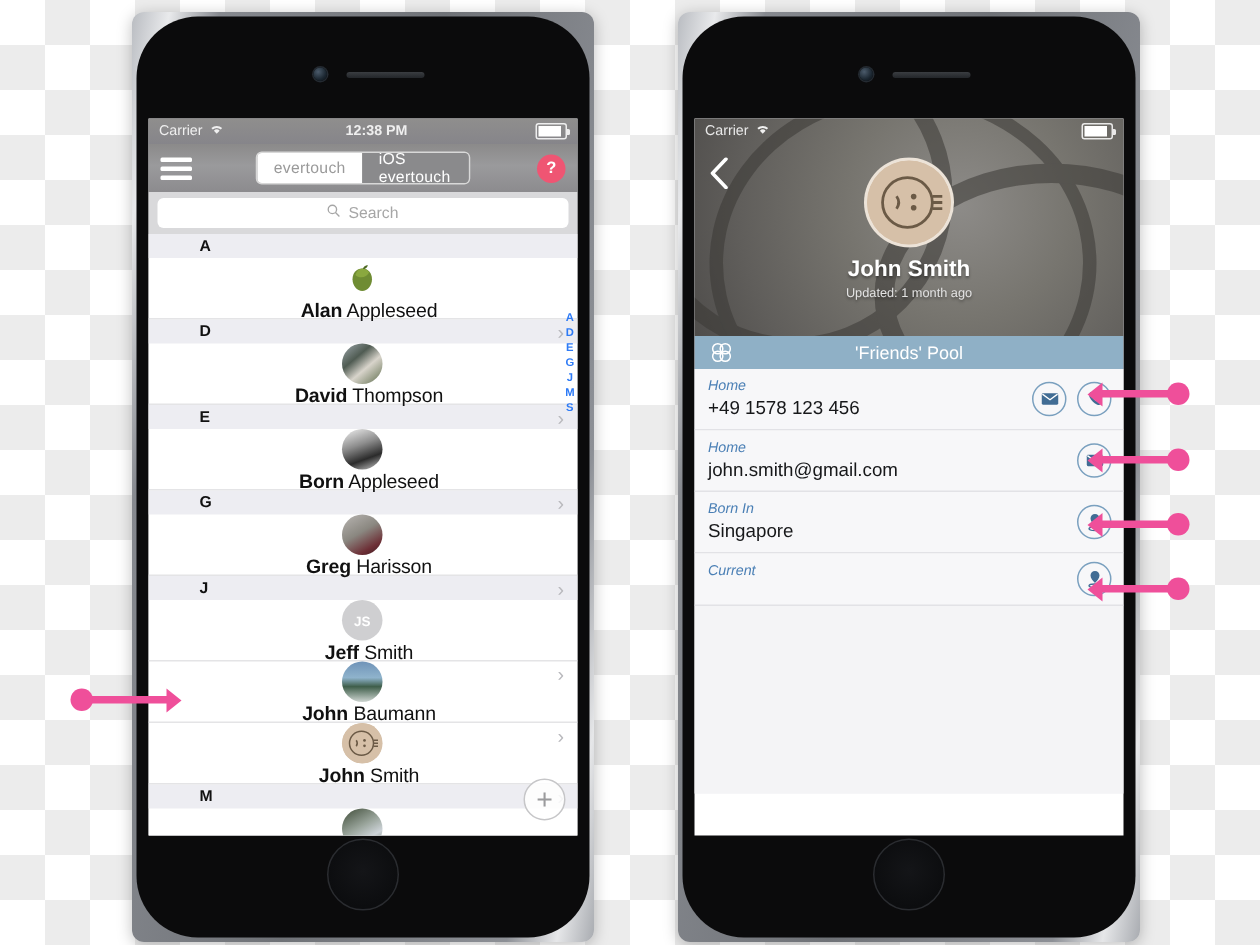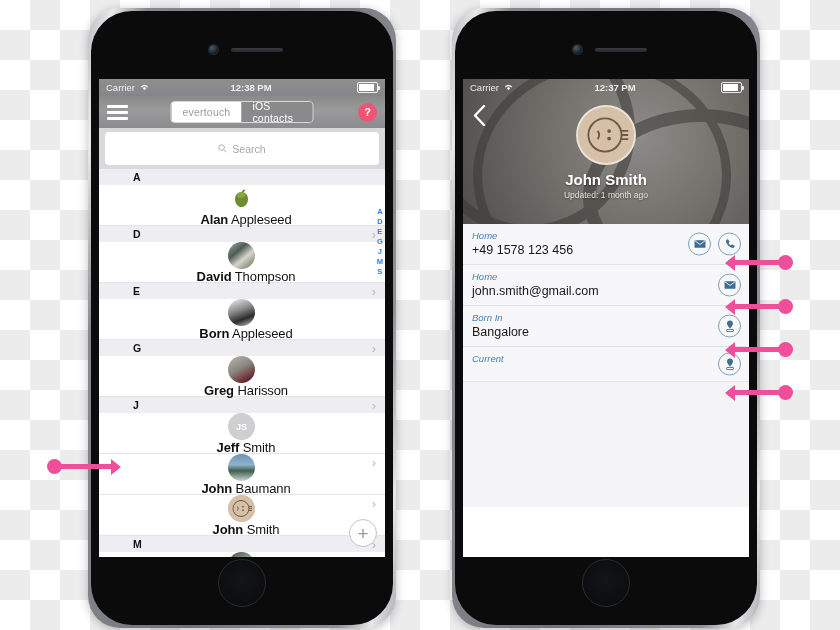--- a/index.html
+++ b/index.html
@@ -8,21 +8,21 @@
     font-family:"Liberation Sans", sans-serif;
     background-color:#ffffff;
     background-image:
       linear-gradient(45deg,#ececec 25%,transparent 25%,transparent 75%,#ececec 75%,#ececec),
       linear-gradient(45deg,#ececec 25%,transparent 25%,transparent 75%,#ececec 75%,#ececec);
     background-size:60px 60px;
     background-position:0 0,30px 30px;
   }
 
   
-  .phone{position:absolute;border-radius:32px;
+  .phone{position:absolute;border-radius:8px;
     background:linear-gradient(100deg,#b9bcc1 0%,#e9eaec 6%,#86898f 14%,#6f7277 50%,#8d9096 86%,#e6e7e9 94%,#a8abb0 100%);
     padding:3px;box-shadow:0 2px 10px rgba(0,0,0,.25);}
   .phone-inner{width:100%;height:100%;border-radius:41px;background:#0b0b0c;position:relative;overflow:hidden;}
   .phone1{left:88px;top:8px;width:302px;height:614px;}
   .phone2{left:452px;top:8px;width:302px;height:614px;}
 
   .cam{position:absolute;top:34px;width:9px;height:9px;border-radius:50%;
     background:radial-gradient(circle at 35% 32%,#4b5b6b 0%,#1b2630 60%,#0a0f14 100%);
     box-shadow:0 0 0 1px #242a31;}
   .speaker{position:absolute;top:37px;width:52px;height:4px;border-radius:3px;
@@ -52,21 +52,21 @@
   .hamburger span{display:block;height:3px;background:#fff;border-radius:1px;}
   .segmented{position:absolute;left:50%;transform:translateX(-50%);
     display:flex;border-radius:4px;overflow:hidden;border:1px solid #d8d8d8;height:20px;}
   .seg{display:flex;align-items:center;padding:0 11px;font-size:10.5px;letter-spacing:.2px;}
   .seg.active{background:#fff;color:#9a9a9a;}
   .seg.inactive{background:#8a8a8c;color:#ffffff;}
   .help-btn{margin-left:auto;width:19px;height:19px;border-radius:50%;background:#ef5573;
     color:#fff;font-size:11px;font-weight:bold;display:flex;align-items:center;justify-content:center;cursor:pointer;}
 
   .searchwrap{background:#d9d9db;padding:4px 6px;}
-  .searchbar{height:33px;background:#fff;border-radius:4px;display:flex;align-items:center;
+  .searchbar{height:20px;background:#fff;border-radius:4px;display:flex;align-items:center;
     justify-content:center;gap:5px;color:#a6a6a6;font-size:10.5px;}
 
   .list{position:relative;background:#fff;}
   .sec-head{background:#ededf2;padding:2px 0 2px 34px;font-size:10.5px;font-weight:bold;color:#111;}
   .row{display:flex;align-items:center;height:40px;padding:0 9px 0 8px;border-bottom:1px solid #e4e4e6;position:relative;flex-direction:column;}
   .avatar{width:27px;height:27px;border-radius:50%;flex:none;overflow:hidden;position:relative;background:#c9c9c9;text-align:center;}
   .rowname{margin-left:9px;font-size:13px;color:#111;letter-spacing:-.1px;}
   .rowname b{font-weight:bold;}
   .rowname span{font-weight:normal;}
   .chev{margin-left:auto;color:#b9b9bd;font-size:13px;}
@@ -150,21 +150,21 @@
       </div>
 
       <div class="navbar">
         <div class="hamburger">
           <span></span>
             <span></span>
             <span></span>
         </div>
         <div class="segmented">
           <div class="seg active">evertouch</div>
-          <div class="seg inactive">iOS contacts</div>
+          <div class="seg inactive">iOS evertouch</div>
         </div>
         <div class="help-btn">?</div>
       </div>
 
       <div class="searchwrap">
         <div class="searchbar">
           <span>
             <svg width="9" height="9" viewBox="0 0 10 10">
                 <circle cx="4" cy="4" r="3.1" fill="none" stroke="#a6a6a6" stroke-width="1"></circle>
                 <line x1="6.3" y1="6.3" x2="9.2" y2="9.2" stroke="#a6a6a6" stroke-width="1"></line>
@@ -279,21 +279,20 @@
         <div class="statusbar p2-status" style="position:relative;z-index:4;">
           <div class="sb-left">
             <span>Carrier</span>
             <span class="wifi">
               <svg width="11" height="8" viewBox="0 0 11 8">
                   <path d="M5.5 7.2 3.6 5.1a2.8 2.8 0 0 1 3.8 0z" fill="#f0f0f0"></path>
                   <path d="M1.9 3.4a5.4 5.4 0 0 1 7.2 0l-.9 1a4.1 4.1 0 0 0-5.4 0z" fill="#f0f0f0"></path>
                 </svg>
             </span>
           </div>
-          <div class="sb-time">12:37 PM</div>
           <div class="sb-right">
             <span class="battery">
                 <i></i>
               </span>
           </div>
         </div>
 
         <div class="back-chev">
           <svg width="13" height="21" viewBox="0 0 13 21">
               <path d="M11 1 2 10.5 11 20" fill="none" stroke="#fff" stroke-width="2.4" stroke-linecap="round" stroke-linejoin="round"></path>
@@ -308,20 +307,31 @@
             <circle cx="15" cy="11.6" r=".9" fill="#6b5a46"></circle>
             <circle cx="15" cy="15.2" r=".9" fill="#6b5a46"></circle>
             <path d="M21 11.5h3.2M21 13.5h3.2M21 15.5h3.2" stroke="#6b5a46" stroke-width=".9"></path>
           </svg>
         </div>
 
         <div class="hero-name">John Smith</div>
         <div class="hero-sub">Updated: 1 month ago</div>
       </div>
 
+      <div class="poolbar">
+        <span class="pool-icon">
+          <svg width="16" height="16" viewBox="0 0 16 16">
+            <circle cx="5.5" cy="5.5" r="3.4" fill="none" stroke="#fff" stroke-width="1"></circle>
+            <circle cx="10.5" cy="5.5" r="3.4" fill="none" stroke="#fff" stroke-width="1"></circle>
+            <circle cx="5.5" cy="10.5" r="3.4" fill="none" stroke="#fff" stroke-width="1"></circle>
+            <circle cx="10.5" cy="10.5" r="3.4" fill="none" stroke="#fff" stroke-width="1"></circle>
+          </svg>
+        </span>
+        <span class="title">'Friends' Pool</span>
+      </div>
 
       <div class="fields">
 
         <div class="field">
           <div class="lbl">Home</div>
           <div class="val">+49 1578 123 456</div>
           <div class="acts">
             <div class="act">
               <svg width="12" height="9" viewBox="0 0 14 10">
                   <rect x=".6" y=".6" width="12.8" height="8.8" rx="1" fill="#416c94"></rect>
@@ -344,21 +354,21 @@
               <svg width="12" height="9" viewBox="0 0 14 10">
                   <rect x=".6" y=".6" width="12.8" height="8.8" rx="1" fill="#416c94"></rect>
                   <path d="M1.1 1.2 7 5.6l5.9-4.4" fill="none" stroke="#fff" stroke-width="1"></path>
                 </svg>
             </div>
           </div>
         </div>
 
         <div class="field">
           <div class="lbl">Born In</div>
-          <div class="val">Bangalore</div>
+          <div class="val">Singapore</div>
           <div class="acts">
             <div class="act">
               <svg width="12" height="13" viewBox="0 0 12 13">
                   <path d="M6 1.1c1.7 0 3 1.3 3 3 0 1.9-1.6 3.4-3 5-1.4-1.6-3-3.1-3-5 0-1.7 1.3-3 3-3z" fill="#416c94"></path>
                   <ellipse cx="6" cy="11" rx="4" ry="1.2" fill="none" stroke="#416c94" stroke-width=".9"></ellipse>
                 </svg>
             </div>
           </div>
         </div>
 

